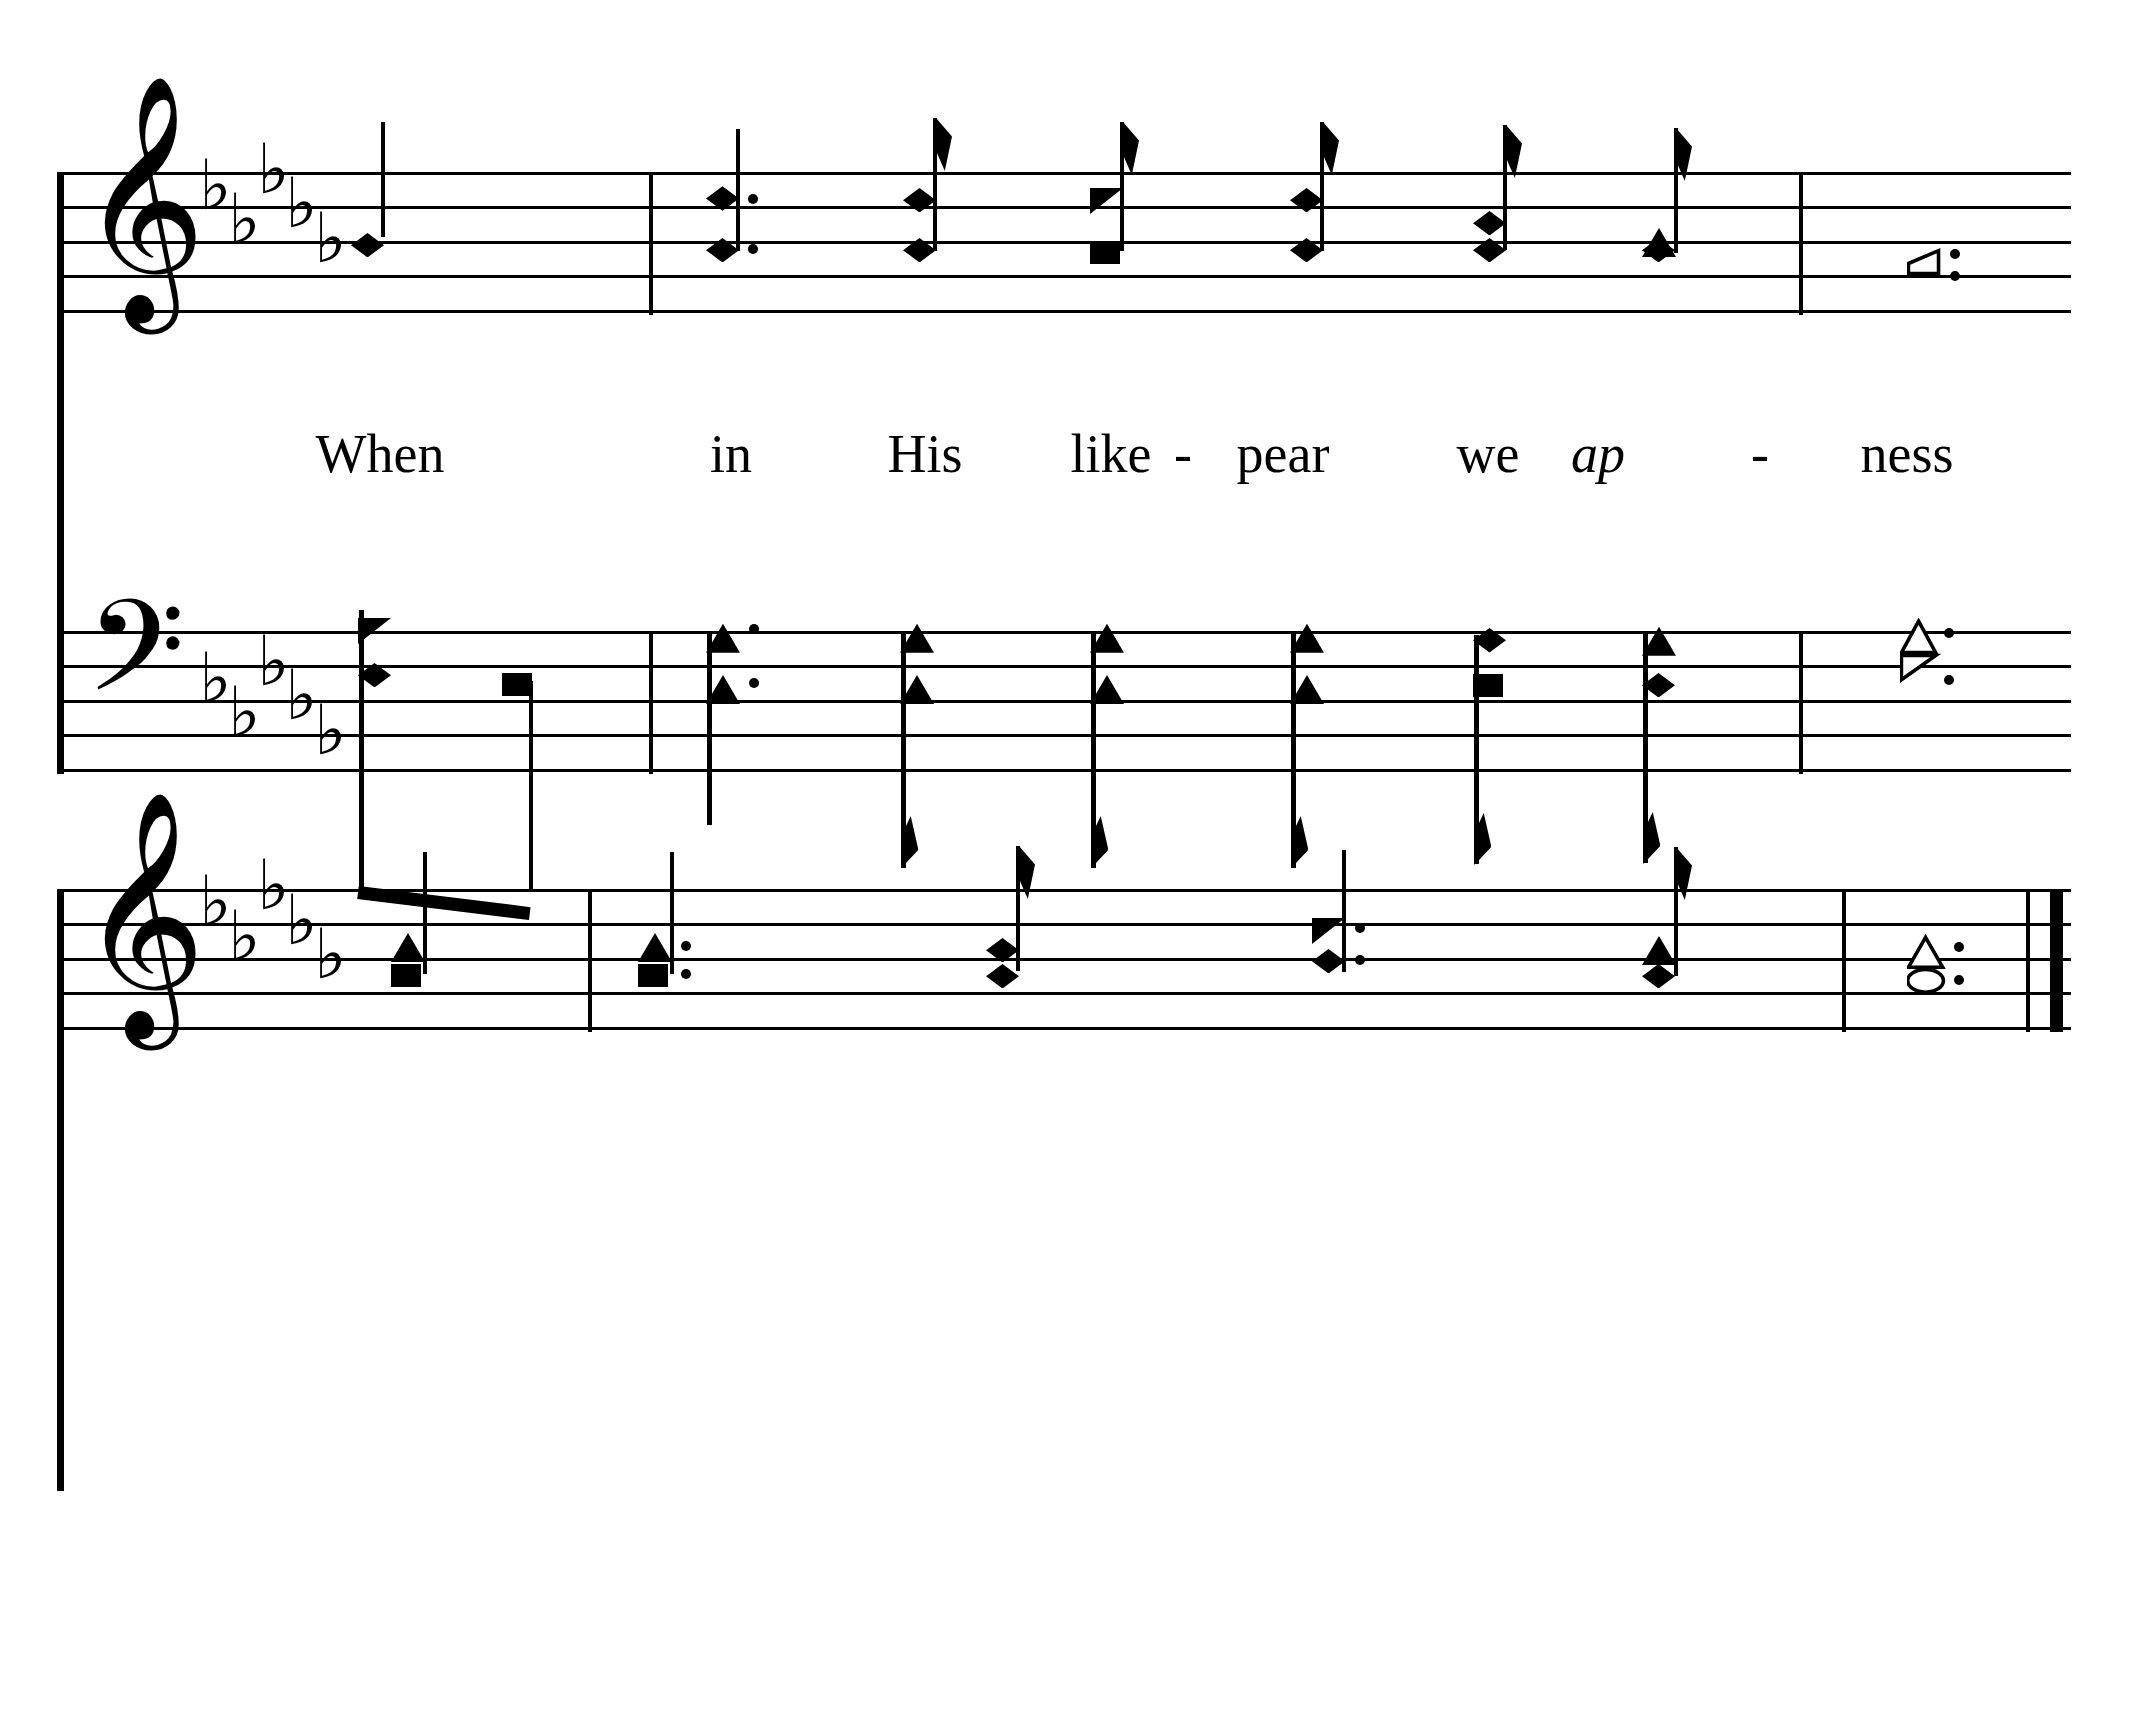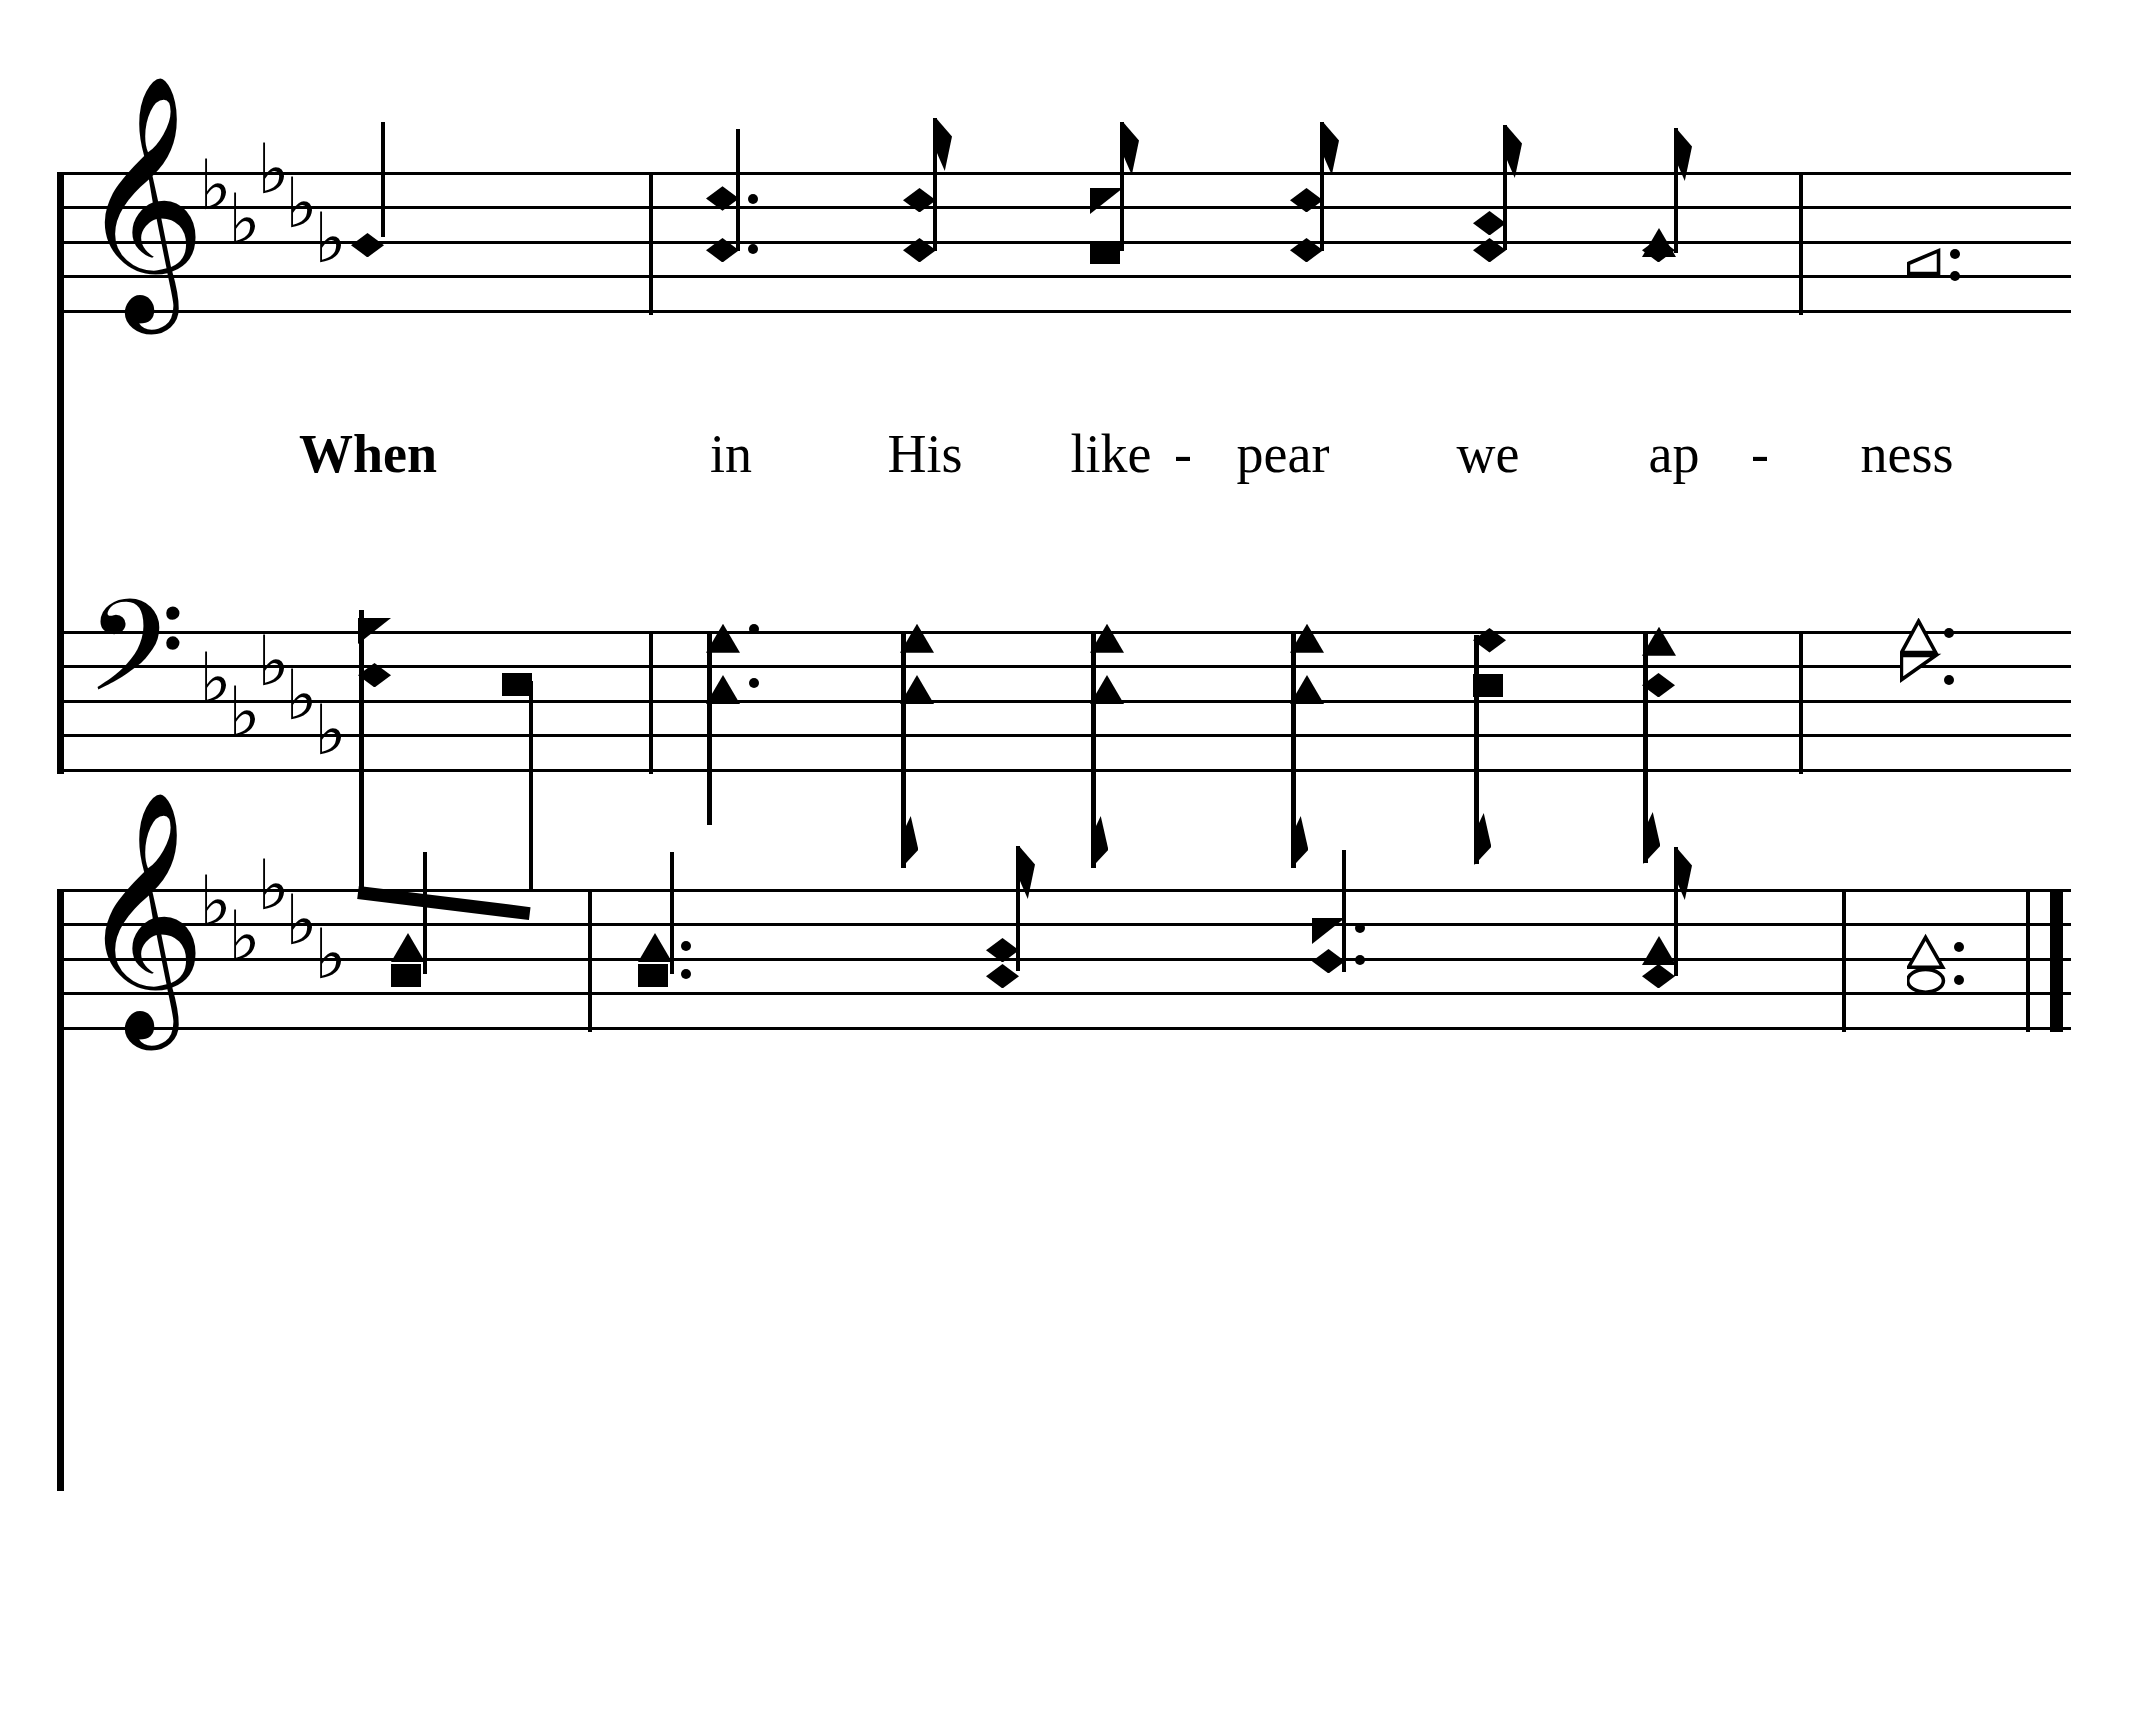--- a/index.html
+++ b/index.html
@@ -243,28 +243,28 @@
 
     <div class="note" style="left:1907px; top:57px;">
       <svg width="43" height="43" style="position:absolute; left:0px; top:70px;" viewBox="0 0 60 60">
         <polygon points="2,30 44,12 44,44 2,44" fill="#fff" stroke="#000" stroke-width="5"></polygon>
       </svg>
       <div class="dot" style="left:43px; top:77px;"></div>
       <div class="dot" style="left:43px; top:99px;"></div>
     </div>
 
     <div class="lyric-line" style="top:308px;">
-      <span class="lyric" style="left:368px;font-weight:bold;">When</span>
+      <span class="lyric" style="left:380px;">When</span>
       <span class="lyric" style="left:731px;">in</span>
       <span class="lyric" style="left:925px;">His</span>
       <span class="lyric" style="left:1111px;">like</span>
       <span class="lyric" style="left:1183px;">-</span>
       <span class="lyric" style="left:1283px;">pear</span>
       <span class="lyric" style="left:1488px;">we</span>
-      <span class="lyric" style="left:1674px;">ap</span>
+      <span class="lyric" style="left:1598px;font-style:italic;">ap</span>
       <span class="lyric" style="left:1760px;">-</span>
       <span class="lyric" style="left:1907px;">ness</span>
     </div>
 
     <div class="staff" style="top:516px;">
       <div class="line l0"></div>
       <div class="line l1"></div>
       <div class="line l2"></div>
       <div class="line l3"></div>
       <div class="line l4"></div>

